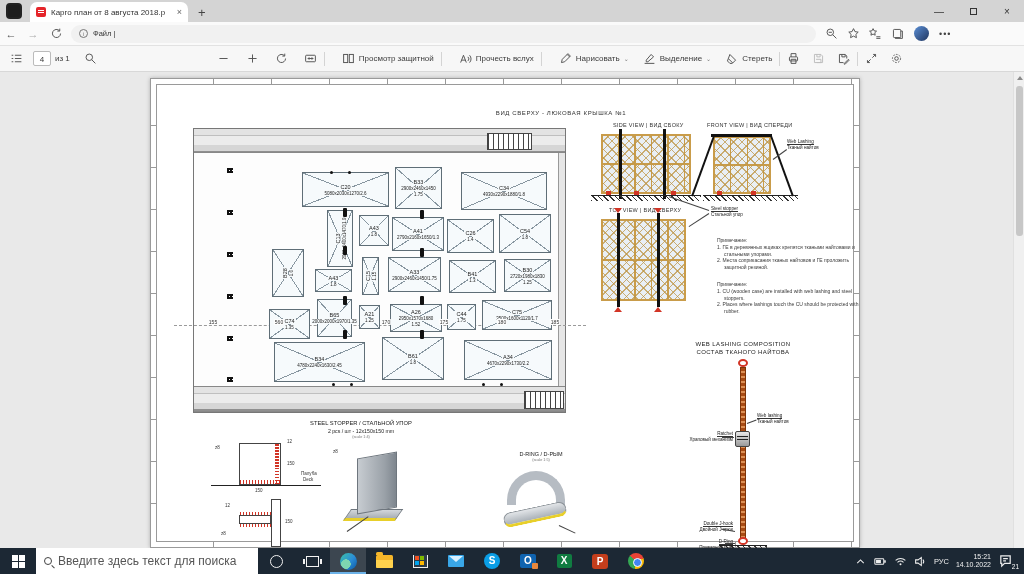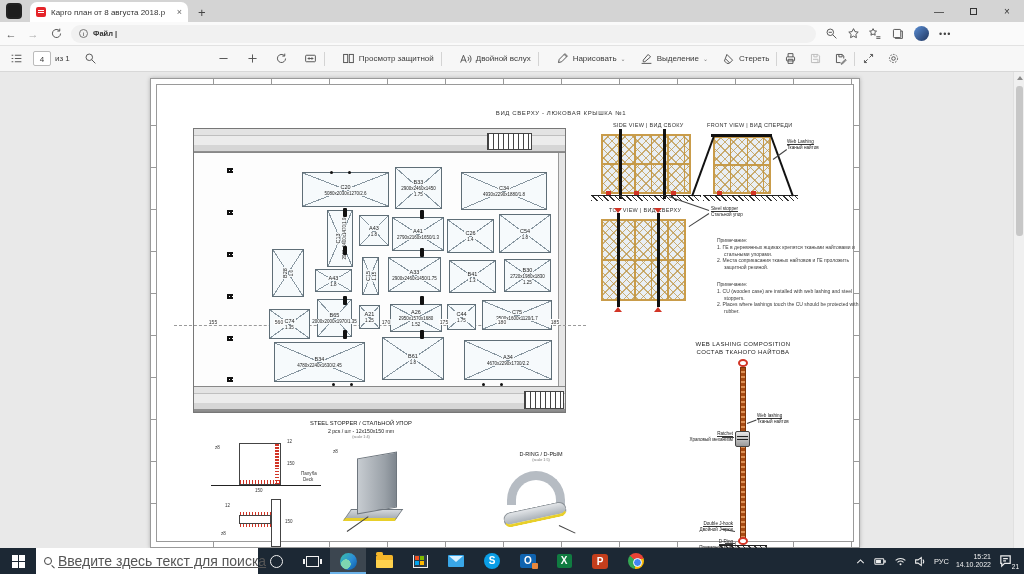--- a/index.html
+++ b/index.html
@@ -20,21 +20,21 @@
   .wincontrols{margin-left:auto;display:flex;height:22px;}
   .wc{width:34px;height:22px;display:flex;align-items:center;justify-content:center;color:#333;font-size:10px;}
   .wc .sq{width:7px;height:7px;border:1px solid #333;}
 
   
   .addressbar{position:absolute;left:0;top:22px;width:1024px;height:24px;background:#fafafa;border-bottom:1px solid #e2e2e2;
     display:flex;align-items:center;color:#5f6368;}
   .nav-ic{width:22px;text-align:center;font-size:11px;color:#555;}
   .nav-ic.dim{color:#aaa;}
   .urlbox{display:flex;align-items:center;gap:5px;height:18px;flex:0 0 745px;margin-left:8px;background:#f1f1f1;
-    border-radius:9px;padding:0 8px;font-size:7.5px;color:#333;font-weight:bold;}
+    border-radius:9px;padding:0 8px;font-size:7.5px;color:#333;}
   .info-ic{width:9px;height:9px;border:1px solid #777;border-radius:50%;color:#777;font-size:6px;line-height:8px;text-align:center;flex:none;}
   .url-text{white-space:nowrap;overflow:hidden;}
   .bar-ic{margin-left:9px;flex:none;}
   .avatar{width:15px;height:15px;border-radius:50%;background:linear-gradient(135deg,#5b8fd6,#20355e);margin-left:10px;}
   .dots{margin-left:10px;font-size:9px;color:#444;letter-spacing:1px;}
 
   
   .pdfbar{position:absolute;left:0;top:46px;width:1024px;height:26px;background:#f7f7f7;border-bottom:1px solid #d8d8d8;
     display:flex;align-items:center;font-size:8px;color:#3b3b3b;}
   .pb{display:flex;align-items:center;gap:4px;margin-left:10px;white-space:nowrap;}
@@ -126,21 +126,21 @@
 
   
   .taskbar{position:absolute;left:0;top:548px;width:1024px;height:26px;background:#1c2834;display:flex;align-items:center;color:#fff;}
   .tb-slot{width:36px;height:26px;display:flex;align-items:center;justify-content:center;flex:none;}
   .tb-slot.active{background:rgba(255,255,255,.14);box-shadow:inset 0 -2px 0 #6cb2e8;}
   .winlogo{width:13px;height:13px;background-image:linear-gradient(#fff,#fff),linear-gradient(#fff,#fff),linear-gradient(#fff,#fff),linear-gradient(#fff,#fff);
     background-size:6px 6px;background-position:0 0,7px 0,0 7px,7px 7px;background-repeat:no-repeat;}
   .tsearch{width:222px;height:26px;background:#fff;display:flex;align-items:center;gap:6px;padding:0 8px;flex:none;}
   .mag{width:8px;height:8px;border:1.3px solid #444;border-radius:50%;position:relative;flex:none;}
   .mag::after{content:"";position:absolute;left:7px;top:7px;width:4px;height:1.3px;background:#444;transform:rotate(45deg);transform-origin:0 0;}
-  .tsearch span{font-size:14px;color:#555;white-space:nowrap;text-decoration:underline;}
+  .tsearch span{font-size:12px;color:#555;white-space:nowrap;}
   .cortana{width:13px;height:13px;border:1.6px solid #f2f2f2;border-radius:50%;}
   .taskview{width:13px;height:11px;border:1.4px solid #f2f2f2;position:relative;}
   .taskview::before{content:"";position:absolute;left:-4px;top:2px;width:2px;height:5px;background:#f2f2f2;}
   .taskview::after{content:"";position:absolute;right:-4px;top:2px;width:2px;height:5px;background:#f2f2f2;}
   .i-edge{width:17px;height:17px;border-radius:50%;background:radial-gradient(circle at 35% 65%,#7ed6b0 0 30%,transparent 31%),linear-gradient(130deg,#3cc3a6,#2b8dd6 55%,#0c59a4);}
   .i-folder{width:17px;height:13px;background:#f5b62a;border-radius:1.5px;position:relative;}
   .i-folder::before{content:"";position:absolute;left:0;top:-2.5px;width:7px;height:3px;background:#f5b62a;border-radius:1.5px 1.5px 0 0;}
   .i-folder::after{content:"";position:absolute;left:0;bottom:0;width:17px;height:8px;background:#ffd24d;border-radius:0 0 1.5px 1.5px;}
   .i-store{width:15px;height:13px;border:1.3px solid #eee;border-top:none;position:relative;background:#2b3a47;}
   .i-store::before{content:"";position:absolute;left:1.5px;top:1.5px;width:4px;height:4px;background:#f25022;box-shadow:5px 0 0 #7fba00,0 5px 0 #00a4ef,5px 5px 0 #ffb900;}
@@ -245,21 +245,21 @@
           <rect x="2" y="3" width="5" height="10"></rect>
           <rect x="9" y="3" width="5" height="10"></rect>
         </svg>
       <span>Просмотр защитной</span>
     </div>
     <span class="sep"></span>
     <div class="pb">
       <svg class="ic" viewBox="0 0 16 16">
           <path d="M2 13L5.5 4l3.5 9M3.2 10h4.6M11 6a3.5 3.5 0 0 1 0 5M13 4a6.5 6.5 0 0 1 0 9"></path>
         </svg>
-      <span>Двойной вслух</span>
+      <span>Прочесть вслух</span>
     </div>
     <span class="sep"></span>
     <div class="pb">
       <svg class="ic" viewBox="0 0 16 16">
           <path d="M3 13l1-4 7-7 3 3-7 7zM10 3l3 3"></path>
         </svg>
       <span>Нарисовать</span>
       <span class="chev">⌄</span>
     </div>
     <div class="pb" style="margin-left:14px">

